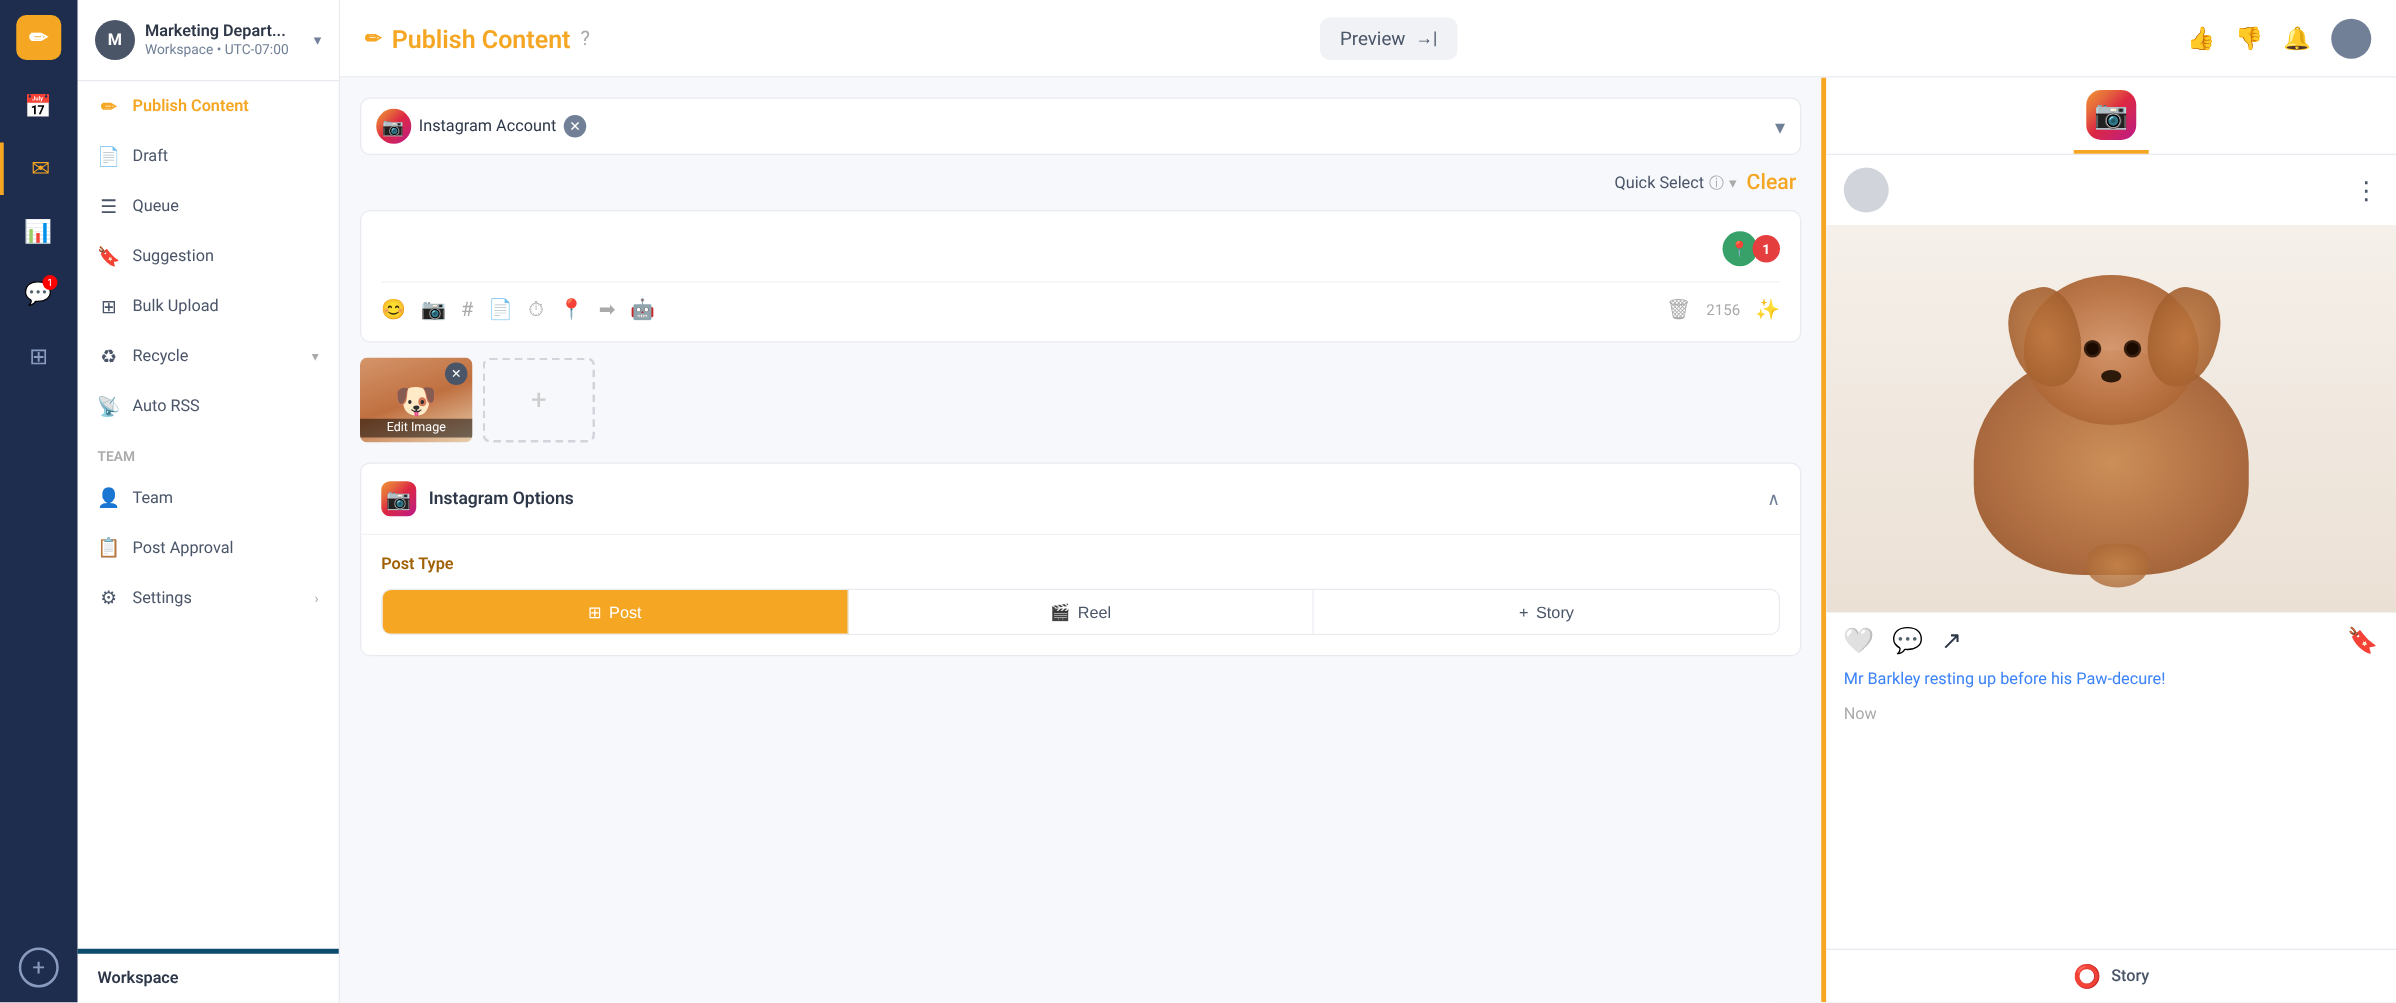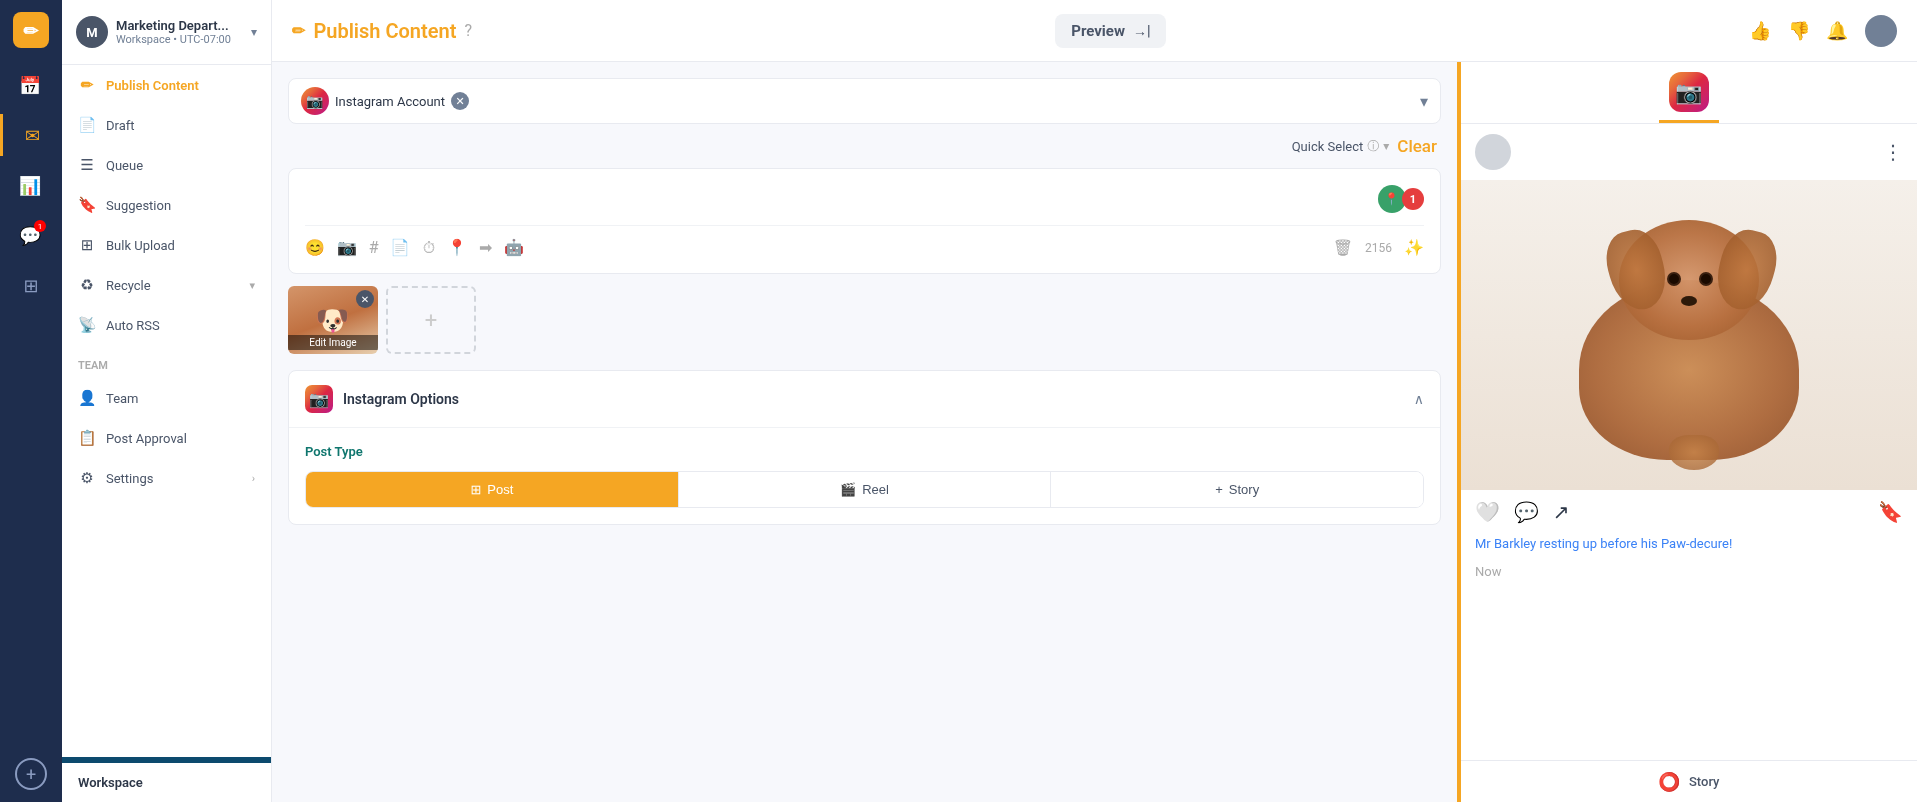--- a/index.html
+++ b/index.html
@@ -265,21 +265,21 @@
       width: 28px; height: 28px;
       background: linear-gradient(135deg, #f09433, #e6683c, #dc2743, #cc2366, #bc1888);
       border-radius: 7px;
       display: flex; align-items: center; justify-content: center;
       color: white; font-size: 16px;
     }
     .options-title { font-size: 14px; font-weight: 600; color: #2d3748; }
     .options-chevron { font-size: 14px; color: #718096; }
 
     .options-body { padding: 16px; }
-    .post-type-label { font-size: 13px; font-weight: 600; color: #0f766e; margin-bottom: 12px; }
+    .post-type-label { font-size: 13px; font-weight: 600; color: #a16207; margin-bottom: 12px; }
 
     .post-type-row {
       display: flex; gap: 0;
       border: 1px solid #e8eaf0;
       border-radius: 8px;
       overflow: hidden;
     }
     .post-type-btn {
       flex: 1; padding: 10px 8px;
       display: flex; align-items: center; justify-content: center;
@@ -419,35 +419,35 @@
   <div class="nav-item">
     <span class="nav-icon">📋</span>
     <span>Post Approval</span>
   </div>
   <div class="nav-item">
     <span class="nav-icon">⚙</span>
     <span>Settings</span>
     <span class="nav-chevron-right">›</span>
   </div>
 
-  <div style="border-top: 6px solid #0c4a6e; padding: 12px 16px; margin-top: auto;">
+  <div style="border-top: 4px solid #0c4a6e; padding: 12px 16px; margin-top: auto;">
     <div style="font-size: 13px; font-weight: 600; color: #2d3748; cursor: pointer;">Workspace</div>
   </div>
 </div>
 
 <div class="main-content">
 
   <div class="topbar">
     <div class="topbar-title">
       <span style="color:#f5a623; font-size:16px;">✏</span>
       <span>Publish Content</span>
       <span style="font-size:16px; color:#aaa; font-weight:400; cursor:pointer;">?</span>
     </div>
     <div style="display:flex; align-items:center; gap:12px;">
-      <div style="display:flex; align-items:center; gap:8px; background:#f0f2f5; border-radius:8px; padding:8px 16px; cursor:pointer;font-weight:bold;">
+      <div style="display:flex; align-items:center; gap:8px; background:#f0f2f5; border-radius:8px; padding:8px 16px; cursor:pointer;">
         <span style="font-size:15px; color:#4a5568;">Preview</span>
         <span style="font-size:14px; color:#4a5568;">→|</span>
       </div>
     </div>
     <div class="topbar-right">
       <span class="topbar-icon">👍</span>
       <span class="topbar-icon">👎</span>
       <span class="topbar-icon">🔔</span>
       <div class="topbar-avatar"></div>
     </div>

